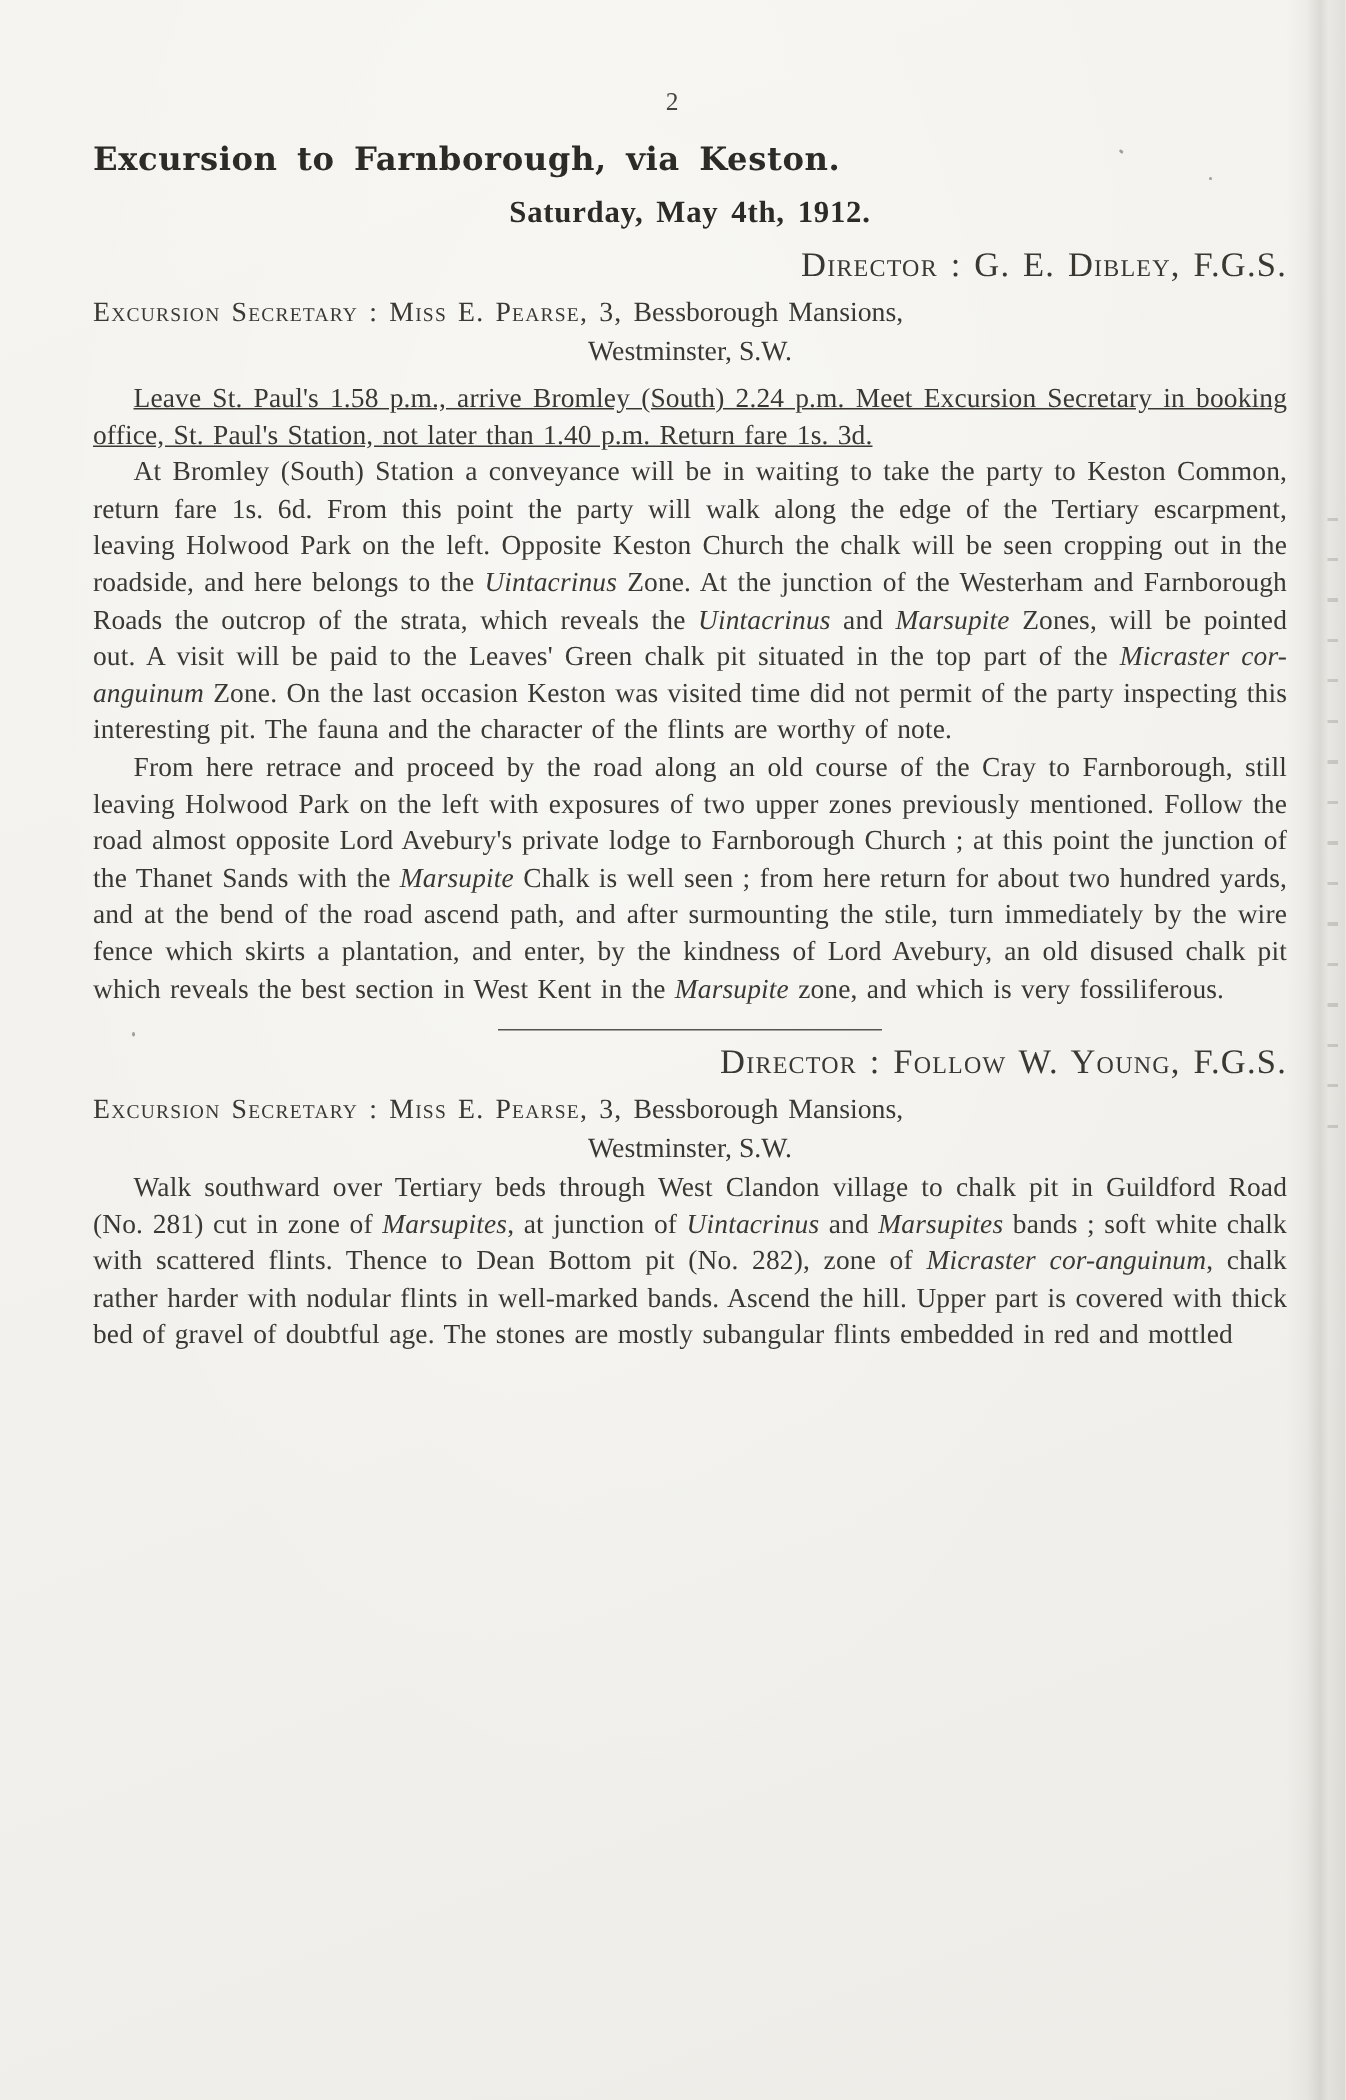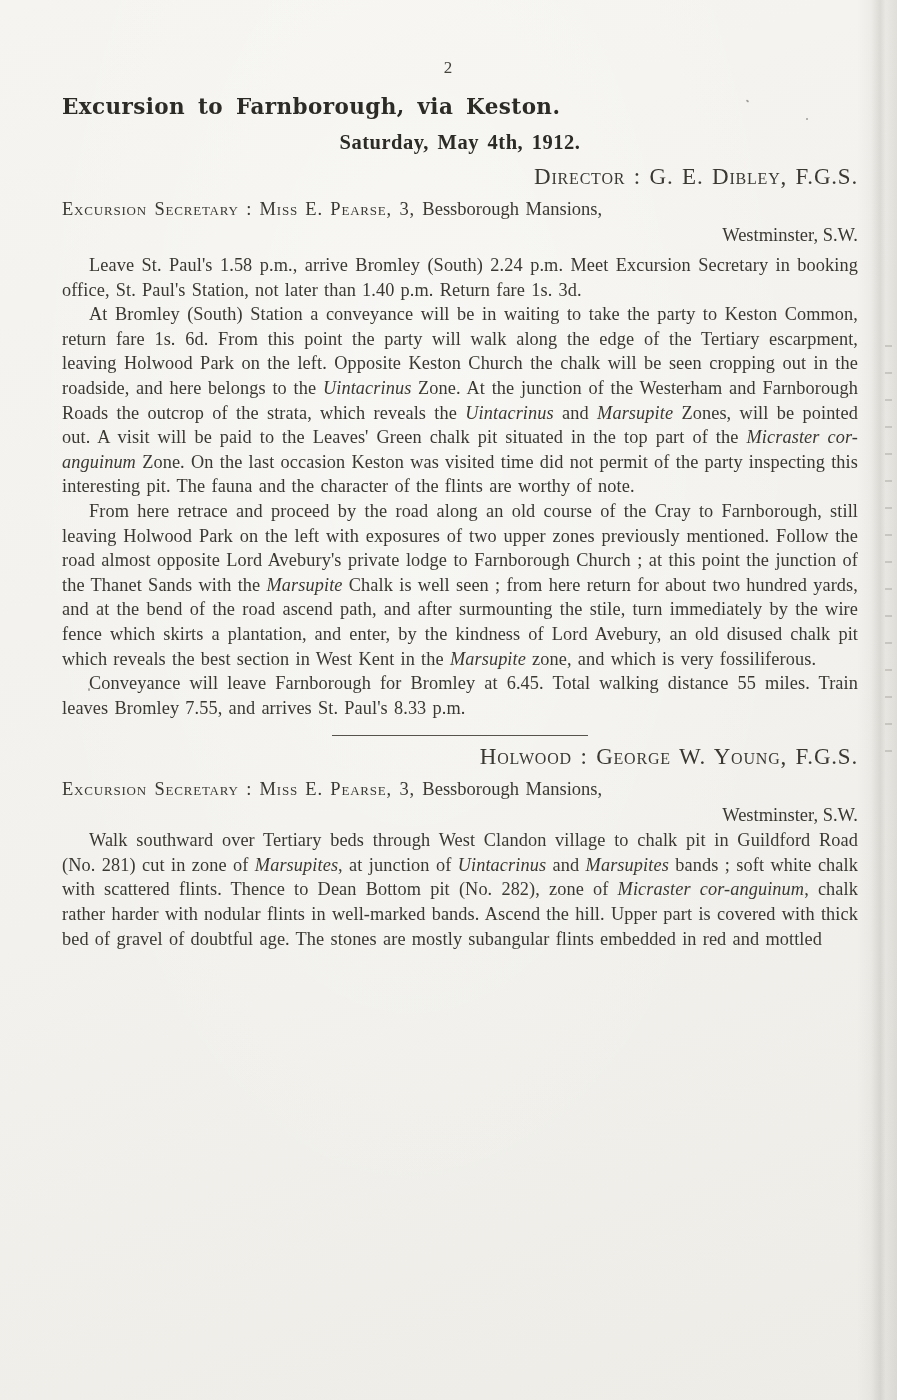--- a/index.html
+++ b/index.html
@@ -35,32 +35,32 @@
     margin-top:9px;text-align:right;
     font-size:23px;font-variant:small-caps;
     letter-spacing:.8px;word-spacing:2px;color:#3a3831;line-height:24px;
   }
   .secretary{
     margin-top:7px;text-align:left;
     font-size:18.5px;line-height:26px;color:#3a3831;
     word-spacing:2px;
   }
   .secretary2{
-    text-align:right;font-size:18.5px;line-height:26px;color:#3a3831;
+    text-align:center;font-size:18.5px;line-height:26px;color:#3a3831;
   }
   .sc{font-variant:small-caps;letter-spacing:.8px;}
   .it{font-style:italic;}
   p.body{
     margin:0;padding:0;
     text-align:justify;text-indent:27px;
     font-size:18.3px;line-height:24.6px;
     word-spacing:1.5px;letter-spacing:.1px;
     color:#3a3831;
   }
-  p.body.lead{margin-top:5px;}
+  p.body.lead{margin-top:5px;text-decoration:underline;}
   .divider{
     width:256px;height:0;
     margin:15px auto 0;
     border-top:1.6px solid #55534c;
   }
   .sect2 .xtitle{margin-top:24px;word-spacing:4px;}
   
   .edge{
     position:absolute;top:0;right:0;width:40px;height:1400px;
     background:linear-gradient(to right,
@@ -93,27 +93,26 @@
     <section>
       <h1 class="xtitle">Excursion to Farnborough, via Keston.</h1>
       <h2 class="xdate">Saturday, May 4th, 1912.</h2>
       <div class="director">Director : G. E. Dibley, F.G.S.</div>
       <div class="secretary"><span class="sc">Excursion Secretary : Miss E. Pearse, 3, </span><span>Bessborough Mansions,</span></div>
       <div class="secretary2">Westminster, S.W.</div>
 
       <p class="body lead"><span>Leave St. Paul's 1.58 p.m., arrive Bromley (South) 2.24 p.m.  Meet Excursion Secretary in booking office, St. Paul's Station, not later than 1.40 p.m.  Return fare 1s. 3d.</span></p>
       <p class="body"><span>At Bromley (South) Station a conveyance will be in waiting to take the party to Keston Common, return fare 1s. 6d.  From this point the party will walk along the edge of the Tertiary escarpment, leaving Holwood Park on the left.  Opposite Keston Church the chalk will be seen cropping out in the roadside, and here belongs to the </span><span class="it">Uintacrinus</span><span> Zone.  At the junction of the Westerham and Farnborough Roads the outcrop of the strata, which reveals the </span><span class="it">Uintacrinus</span><span> and </span><span class="it">Marsupite</span><span> Zones, will be pointed out.  A visit will be paid to the Leaves' Green chalk pit situated in the top part of the </span><span class="it">Micraster cor-anguinum</span><span> Zone.  On the last occasion Keston was visited time did not permit of the party inspecting this interesting pit.  The fauna and the character of the flints are worthy of note.</span></p>
       <p class="body"><span>From here retrace and proceed by the road along an old course of the Cray to Farnborough, still leaving Holwood Park on the left with exposures of two upper zones previously mentioned.  Follow the road almost opposite Lord Avebury's private lodge to Farnborough Church ; at this point the junction of the Thanet Sands with the </span><span class="it">Marsupite</span><span> Chalk is well seen ; from here return for about two hundred yards, and at the bend of the road ascend path, and after surmounting the stile, turn immediately by the wire fence which skirts a plantation, and enter, by the kindness of Lord Avebury, an old disused chalk pit which reveals the best section in West Kent in the </span><span class="it">Marsupite</span><span> zone, and which is very fossiliferous.</span></p>
-      <p class="body"><span>Conveyance will leave Farnborough for Bromley at 6.45.  Total walking distance 55 miles.  Train leaves Bromley 7.55, and arrives St. Paul's 8.33 p.m.</span></p>
     </section>
 
     <div class="divider"></div>
 
     <section class="sect2">
-      <div class="director">Holwood : George W. Young, F.G.S.</div>
+      <div class="director">Director : Follow W. Young, F.G.S.</div>
       <div class="secretary"><span class="sc">Excursion Secretary : Miss E. Pearse, 3, </span><span>Bessborough Mansions,</span></div>
       <div class="secretary2">Westminster, S.W.</div>
 
       <p class="body"><span>Walk southward over Tertiary beds through West Clandon village to chalk pit in Guildford Road (No. 281) cut in zone of </span><span class="it">Marsupites</span><span>, at junction of </span><span class="it">Uintacrinus</span><span> and </span><span class="it">Marsupites</span><span> bands ; soft white chalk with scattered flints.  Thence to Dean Bottom pit (No. 282), zone of </span><span class="it">Micraster cor-anguinum</span><span>, chalk rather harder with nodular flints in well-marked bands.  Ascend the hill.  Upper part is covered with thick bed of gravel of doubtful age.  The stones are mostly subangular flints embedded in red and mottled</span></p>
     </section>
 
   </div>
 
   <div class="edge"></div>
   <div class="edge-marks"></div>

